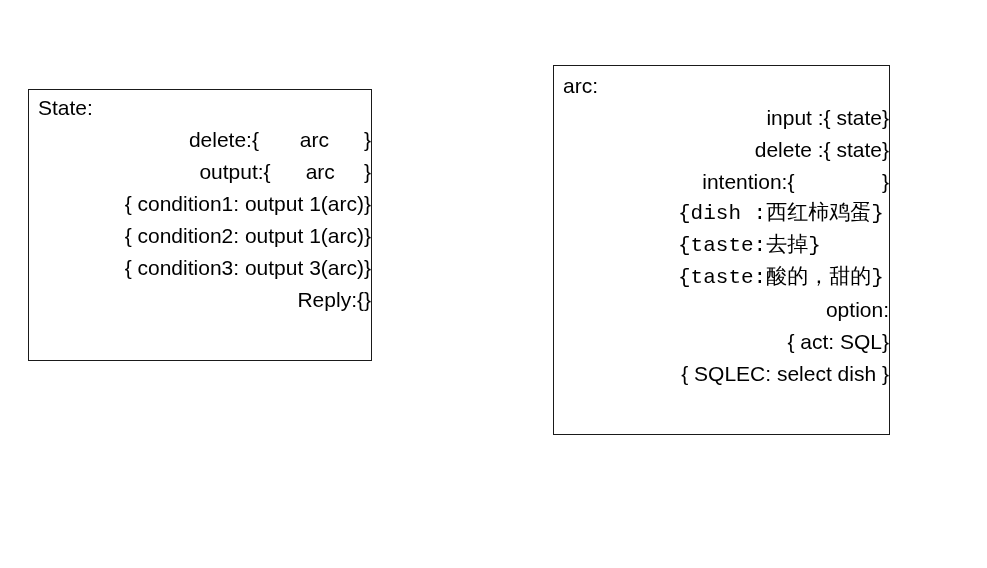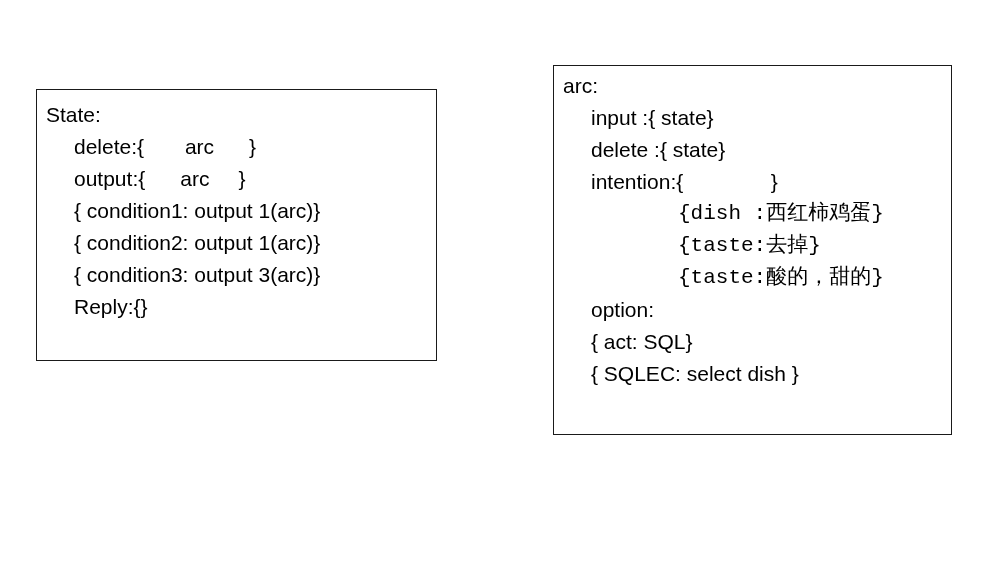--- a/index.html
+++ b/index.html
@@ -14,41 +14,41 @@
     font-family: "Liberation Sans", sans-serif;
     overflow: hidden;
   }
   .textbox {
     position: absolute;
     background: #ffffff;
     border: 1.5px solid #1a1a1a;
     box-sizing: border-box;
   }
   #state-box {
-    left: 36px;
+    left: 28px;
     top: 89px;
-    width: 401px;
+    width: 344px;
     height: 272px;
-    padding-top: 9px;
+    padding-top: 2px;
   }
   #arc-box {
     left: 553px;
     top: 65px;
-    width: 399px;
+    width: 337px;
     height: 370px;
     padding-top: 4px;
   }
   .code-line {
     white-space: pre;
     font-size: 21px;
     line-height: 32px;
     color: #000000;
   }
   .ind0 { padding-left: 9px; }
-  .ind1 { padding-left: 37px; }
+  .ind1 { padding-left: 37px; text-align: right; }
   .ind2 { padding-left: 124px; font-family: Liberation Mono, monospace; }
 </style>
 </head>
 <body>
 
 <div class="textbox" id="state-box">
   <div class="code-line ind0">State:</div>
   <div class="code-line ind1">delete:{       arc      }</div>
   <div class="code-line ind1">output:{      arc     }</div>
   <div class="code-line ind1">{ condition1: output 1(arc)}</div>

